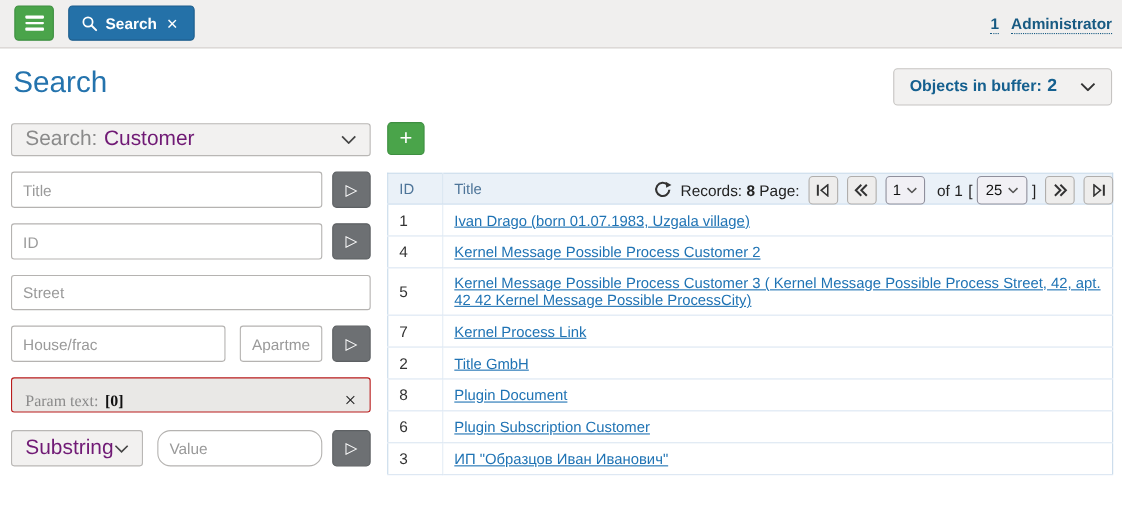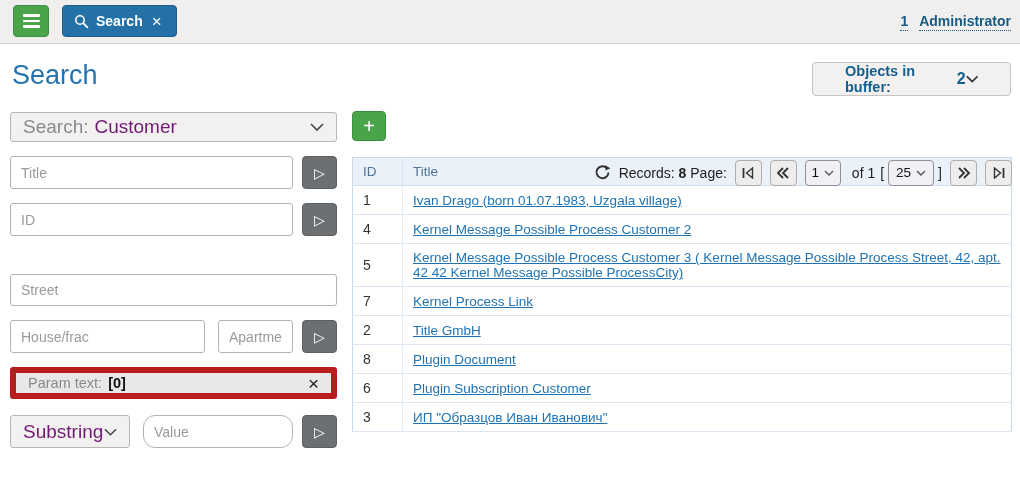--- a/index.html
+++ b/index.html
@@ -20,21 +20,21 @@
   .tab .tab-label { color:#fff; font-size:14px; font-weight:bold; }
   .tab .tab-close { color:#fff; font-size:17px; font-weight:400; line-height:1; margin-left:2px; cursor:pointer; }
   .user-links { position:absolute; right:9px; top:12px; display:flex; gap:11px; }
   .user-links span { color:#175a82; font-weight:bold; font-size:14px;
                      border-bottom:1px dotted #175a82; cursor:pointer; line-height:1.3; }
 
   
   .page-title { position:absolute; left:12px; top:60px; font-size:27px; font-weight:400; color:#2473ad; }
   .buffer-btn { position:absolute; right:9px; top:62px; width:199px; height:34px;
                 background:#f2f1f0; border:1px solid #c6c4c2; border-radius:4px;
-                display:flex; align-items:center; padding:0 32px; cursor:pointer; }
+                display:flex; align-items:center; padding:0 14px; cursor:pointer; }
   .buffer-btn b { color:#15608f; font-size:14.5px; }
   .buffer-btn .buf-count { color:#15608f; font-size:16px; font-weight:bold; margin-left:5px; }
   .buffer-btn svg { margin-left:auto; }
 
   
   .panel { position:absolute; left:10px; top:112px; width:327px; }
   .row { display:flex; align-items:stretch; margin-bottom:14px; }
   .sel { background:#f2f1f0; border:1px solid #b9b7b5; border-radius:3px;
          display:flex; align-items:center; padding:0 12px; height:30px; cursor:pointer; font-size:19px; }
   .sel .sel-label { color:#8a8a8a; }
@@ -42,22 +42,22 @@
   .sel svg { margin-left:auto; }
   .sel.full { width:100%; }
   .inp { border:1px solid #b5b3b1; border-radius:3px; padding:0 10px; font-size:14px;
          color:#333; height:33px; font-family:inherit; outline:none; min-width:0; }
   .inp::placeholder { color:#9a9a9a; opacity:1; }
   .flex1 { flex:1; }
   .run-btn { width:35px; height:33px; margin-left:9px; flex:0 0 35px;
              background:#6d7073; border:1px solid #5d6063; border-radius:4px;
              color:#fff; font-size:14px; display:flex; align-items:center; justify-content:center; cursor:pointer; }
   .apartment { width:75px; flex:0 0 75px; margin-left:13px; }
-  .param-bar { width:100%; height:32px; background:#e9e8e6; border:6px solid #b91c1c; border-radius:3px;
-               display:flex; align-items:center; padding:0 12px; font-size:14.5px; }
+  .param-bar { width:100%; height:32px; background:#e9e8e6; border:1px solid #b91c1c; border-radius:3px;
+               display:flex; align-items:flex-end; padding:0 12px; font-size:14.5px;font-family:Liberation Serif, serif; }
   .param-bar .p-label { color:#8a8a8a; }
   .param-bar .p-count { color:#111; font-weight:bold; margin-left:6px; }
   .param-bar .p-close { margin-left:auto; color:#222; font-size:19px; line-height:1; cursor:pointer; }
   .sub-sel { width:120px; flex:0 0 120px; height:33px; }
   .val-inp { margin-left:13px;border-radius:12px; }
   .clear-btn { width:58px; height:30px; background:#f1f0ef; border:1px solid #b5b3b1; border-radius:4px;
                font-size:14px; color:#222; display:flex; align-items:center; justify-content:center; cursor:pointer; }
 
   
   .results { position:absolute; left:352px; top:111px; width:660px; }
@@ -143,21 +143,21 @@
     </div>
 
     <div class="row">
       <input class="inp flex1" placeholder="ID" style="">
       <div class="run-btn">
         <span>▷</span>
       </div>
     </div>
 
     <div class="row">
-      <input class="inp flex1" style="height: 32px; margin-top: 24px;" placeholder="Street">
+      <input class="inp flex1" style="height: 32px;" placeholder="Street">
     </div>
 
     <div class="row">
       <input class="inp flex1" placeholder="House/frac" style="">
       <input class="inp apartment" placeholder="Apartment" style="">
       <div class="run-btn">
         <span>▷</span>
       </div>
     </div>
 

